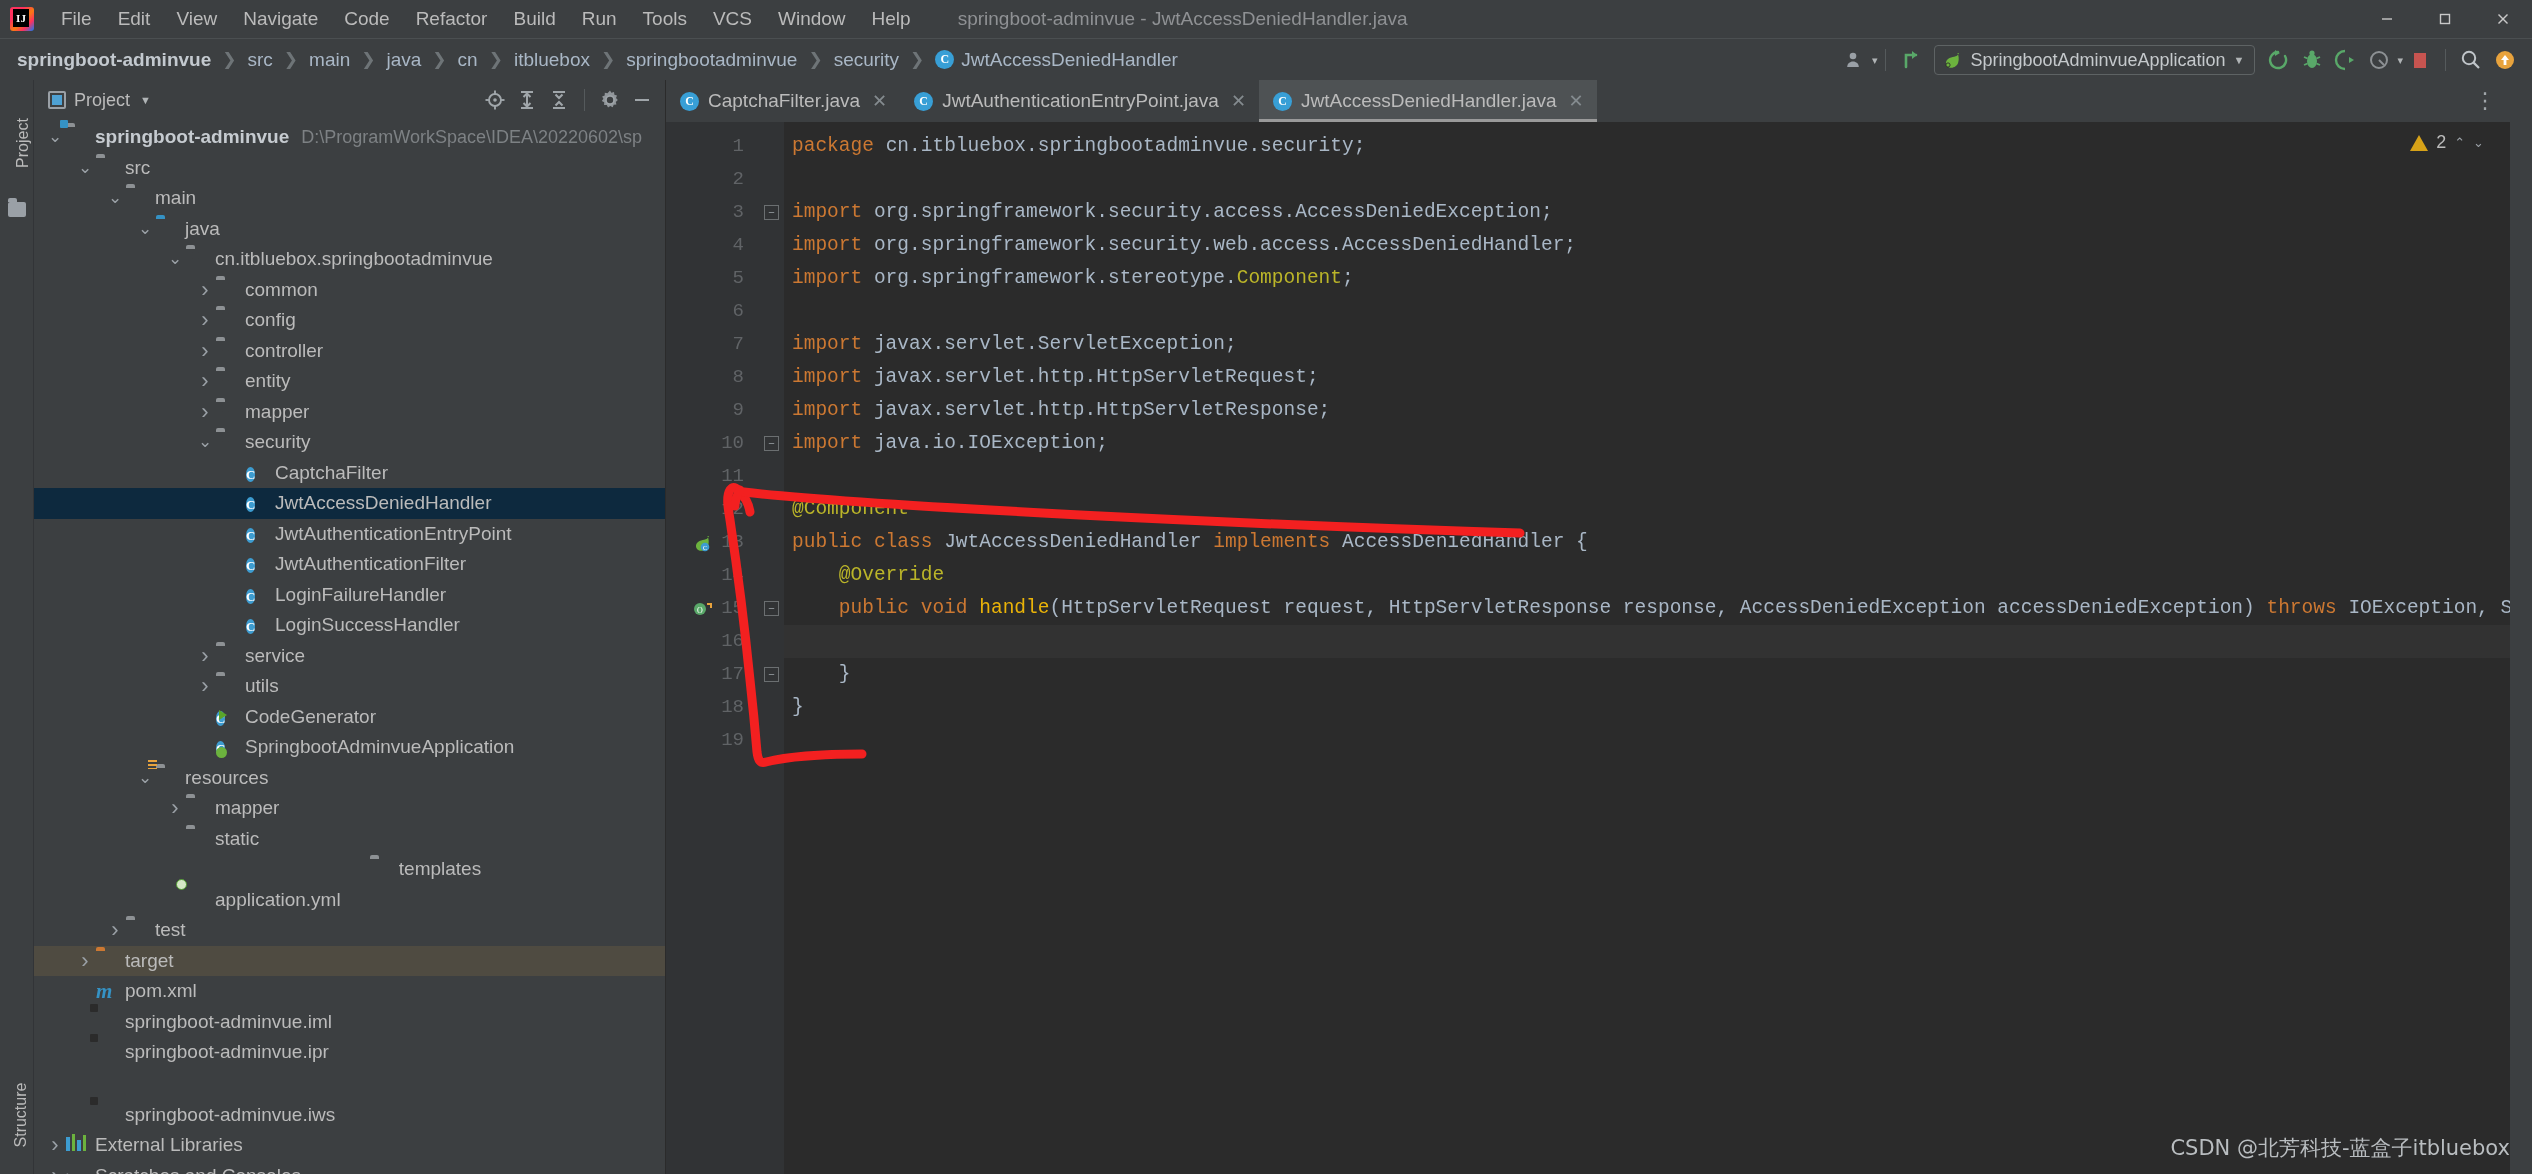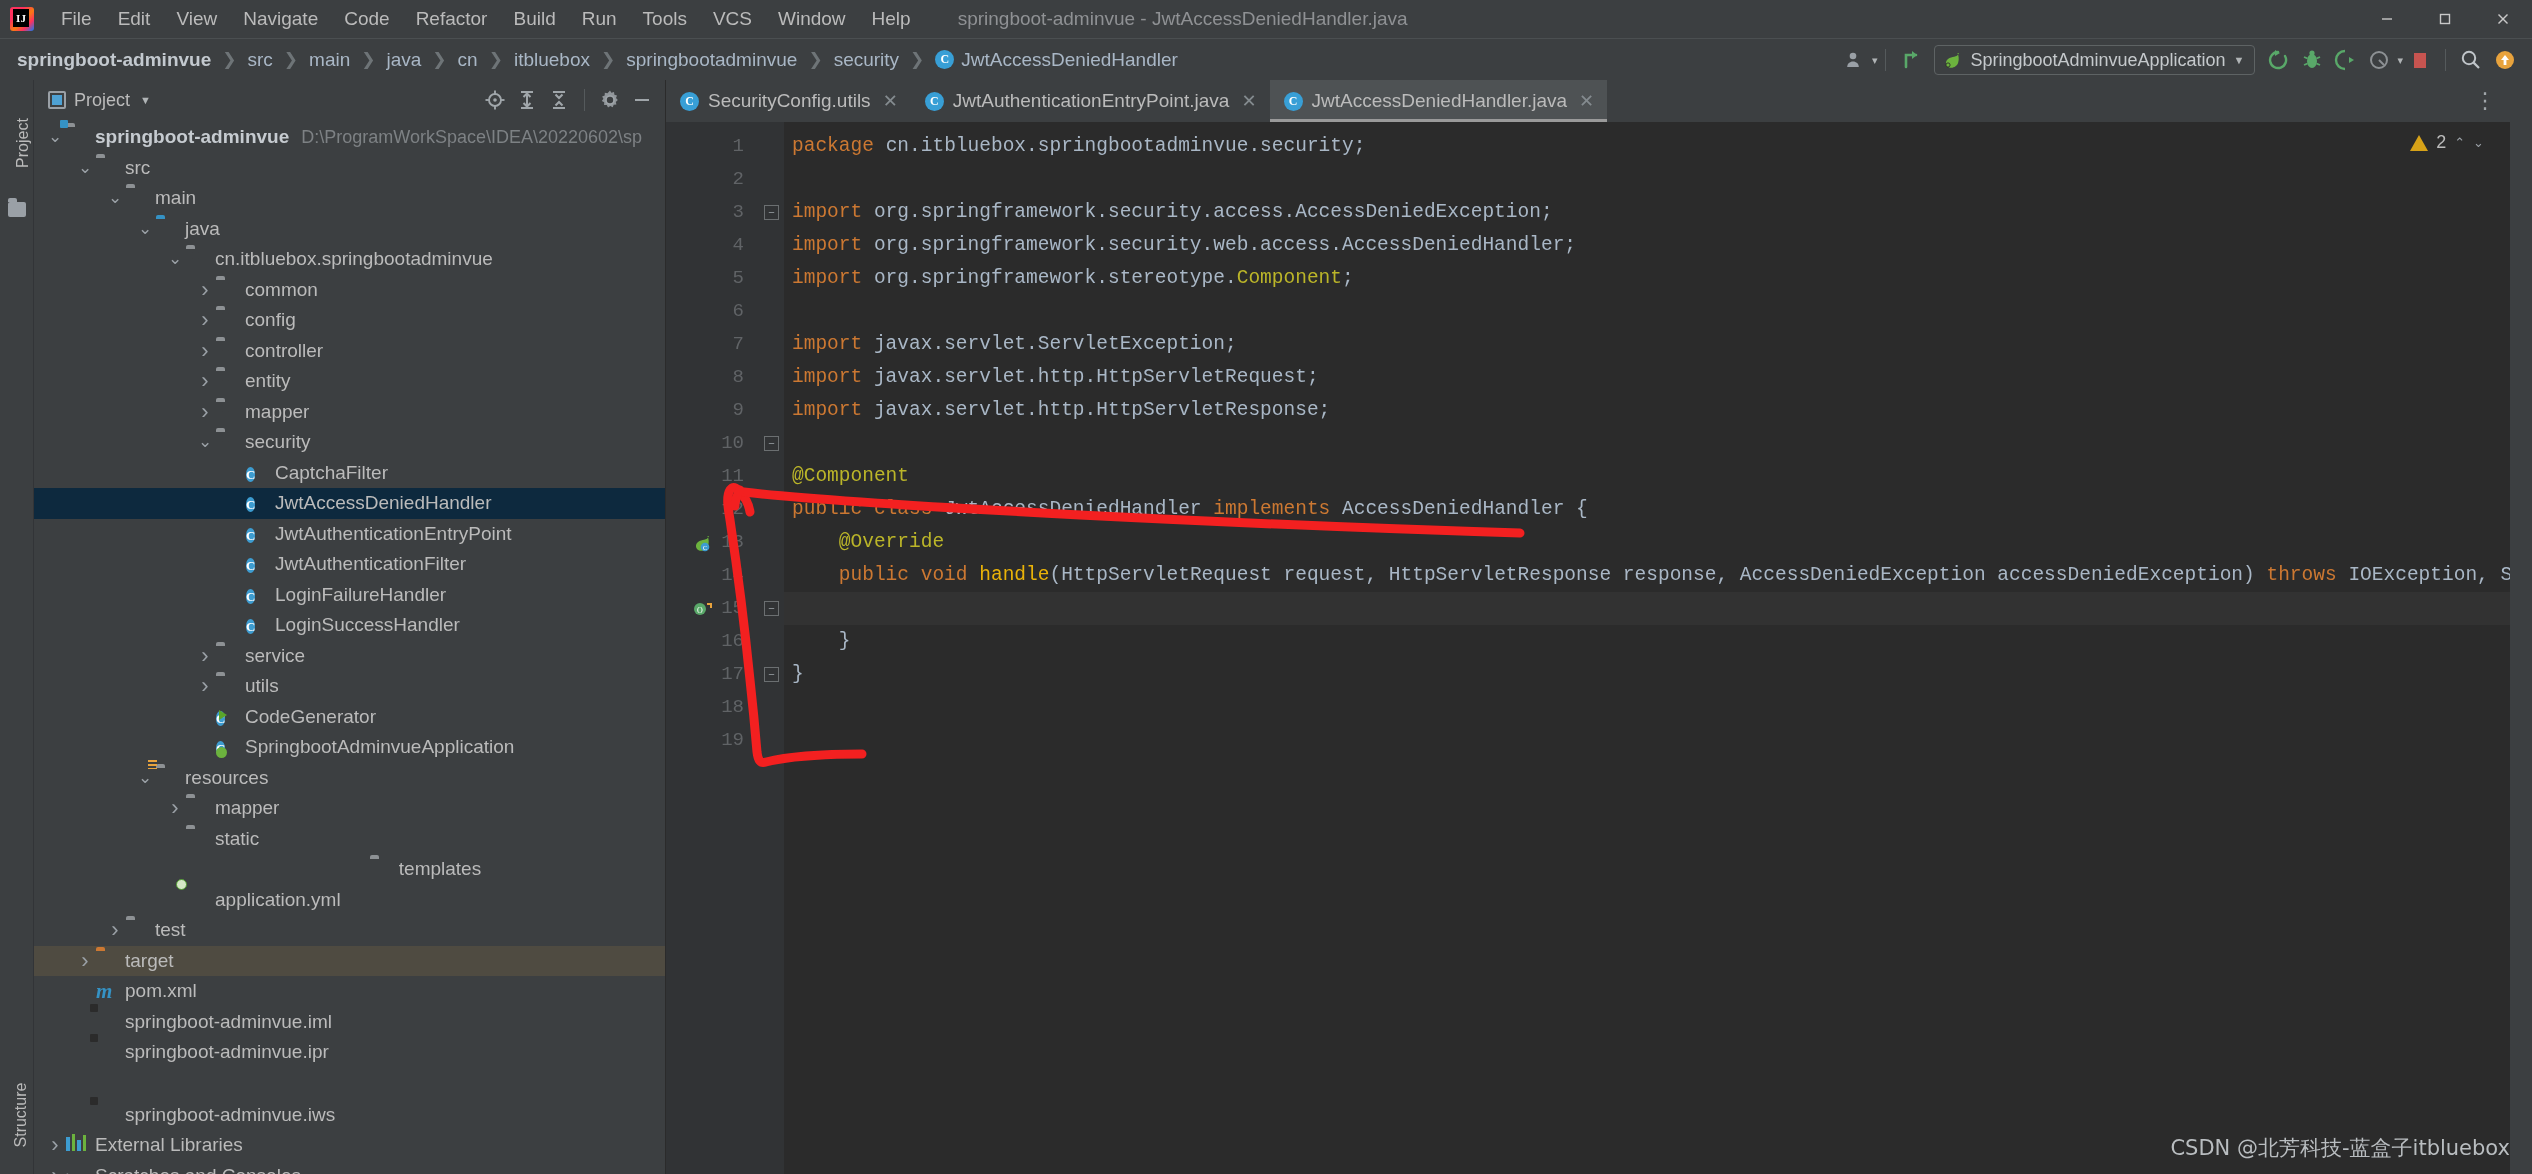--- a/index.html
+++ b/index.html
@@ -636,21 +636,21 @@
             <span class="ic"><span class="ic-scratch">&gt;_</span></span>
             <span class="node-label">Scratches and Consoles</span>
           </div>
         </div>
     </div>
 
     <div class="editor-area">
       <div class="tabs" id="tabs-root">
           <div class="tab">
             <span class="cls-icon">C</span>
-            <span>SecurityConfig.utils</span>
+            <span>CaptchaFilter.java</span>
             <span class="tab-close">✕</span>
           </div>
           <div class="tab">
             <span class="cls-icon">C</span>
             <span>JwtAuthenticationEntryPoint.java</span>
             <span class="tab-close">✕</span>
           </div>
           <div class="tab active">
             <span class="cls-icon">C</span>
             <span>JwtAccessDeniedHandler.java</span>
@@ -723,20 +723,21 @@
         <div class="code" id="code-root">
             <div class="cline"><span class="k">package </span><span class="t">cn.itbluebox.springbootadminvue.security;</span></div>
             <div class="cline"></div>
             <div class="cline"><span class="k">import </span><span class="t">org.springframework.security.access.AccessDeniedException;</span></div>
             <div class="cline"><span class="k">import </span><span class="t">org.springframework.security.web.access.AccessDeniedHandler;</span></div>
             <div class="cline"><span class="k">import </span><span class="t">org.springframework.stereotype.</span><span class="ann">Component</span><span class="t">;</span></div>
             <div class="cline"></div>
             <div class="cline"><span class="k">import </span><span class="t">javax.servlet.ServletException;</span></div>
             <div class="cline"><span class="k">import </span><span class="t">javax.servlet.http.HttpServletRequest;</span></div>
             <div class="cline"><span class="k">import </span><span class="t">javax.servlet.http.HttpServletResponse;</span></div>
+            <div class="cline"><span class="k">import </span><span class="t">java.io.IOException;</span></div>
             <div class="cline"></div>
             <div class="cline"><span class="ann">@Component</span></div>
             <div class="cline"><span class="k">public class </span><span class="t">JwtAccessDeniedHandler </span><span class="k">implements </span><span class="t">AccessDeniedHandler {</span></div>
             <div class="cline"><span class="ann">    @Override</span></div>
             <div class="cline"><span class="k">    public void </span><span class="mth">handle</span><span class="t">(HttpServletRequest request, HttpServletResponse response, AccessDeniedException accessDeniedException) </span><span class="k">throws </span><span class="t">IOException, S</span></div>
             <div class="cline current"></div>
             <div class="cline"><span class="t">    }</span></div>
             <div class="cline"><span class="t">}</span></div>
             <div class="cline"></div>
           </div>

